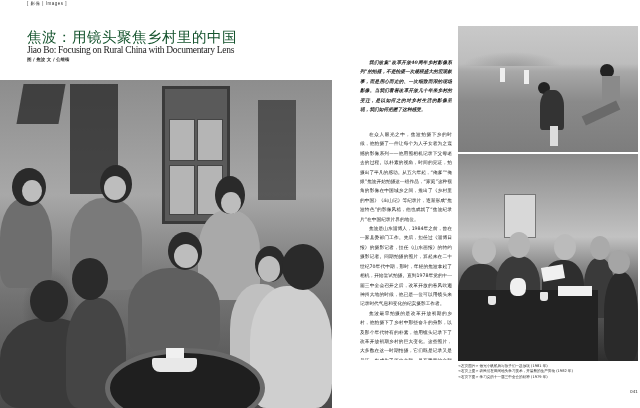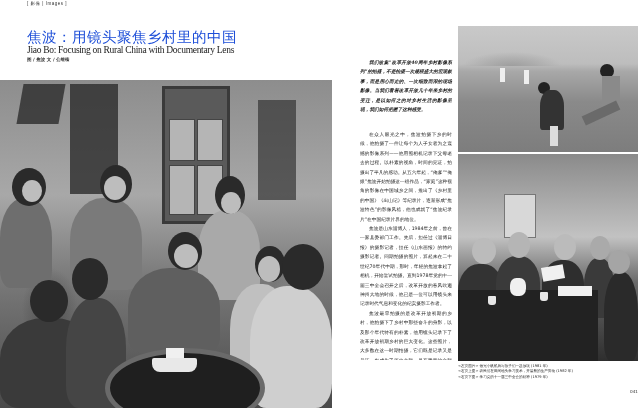--- a/index.html
+++ b/index.html
@@ -1,18 +1,18 @@
 <!DOCTYPE html>
 <html><head>
 <meta charset="utf-8">
 <style>
   html,body{margin:0;padding:0;}
   body{width:640px;height:408px;background:#ffffff;position:relative;overflow:hidden;font-family:"DejaVu Sans","Liberation Sans",sans-serif;color:#1a1a1a;}
   .section-tag{position:absolute;left:27px;top:1px;font-size:4.5px;letter-spacing:0.5px;color:#333;font-family:"Liberation Sans",sans-serif;white-space:nowrap;}
-  .title-cn{position:absolute;left:27px;top:28px;font-size:14.5px;font-family:"DejaVu Serif",serif;color:#1d4ed8;letter-spacing:0.5px;white-space:nowrap;}
+  .title-cn{position:absolute;left:27px;top:28px;font-size:14.5px;font-family:"DejaVu Serif",serif;color:#14532d;letter-spacing:0.5px;white-space:nowrap;}
   .title-en{position:absolute;left:27px;top:45px;font-size:9.5px;font-family:"Liberation Serif",serif;color:#1a1a1a;letter-spacing:-0.3px;white-space:nowrap;text-align:center;}
   .byline{position:absolute;left:27px;top:57px;font-size:4.5px;font-weight:bold;color:#333;white-space:nowrap;}
   .photo{position:absolute;overflow:hidden;}
   
   #main-photo{left:0;top:80px;width:332px;height:328px;
     background:
       radial-gradient(ellipse 40px 60px at 15% 70%, rgba(60,60,60,.6), transparent 70%),
       radial-gradient(ellipse 45px 55px at 55% 72%, rgba(70,70,70,.55), transparent 70%),
       radial-gradient(ellipse 40px 60px at 88% 72%, rgba(180,180,180,.5), transparent 70%),
       radial-gradient(ellipse 60px 30px at 52% 94%, rgba(30,30,30,.8), transparent 70%),

